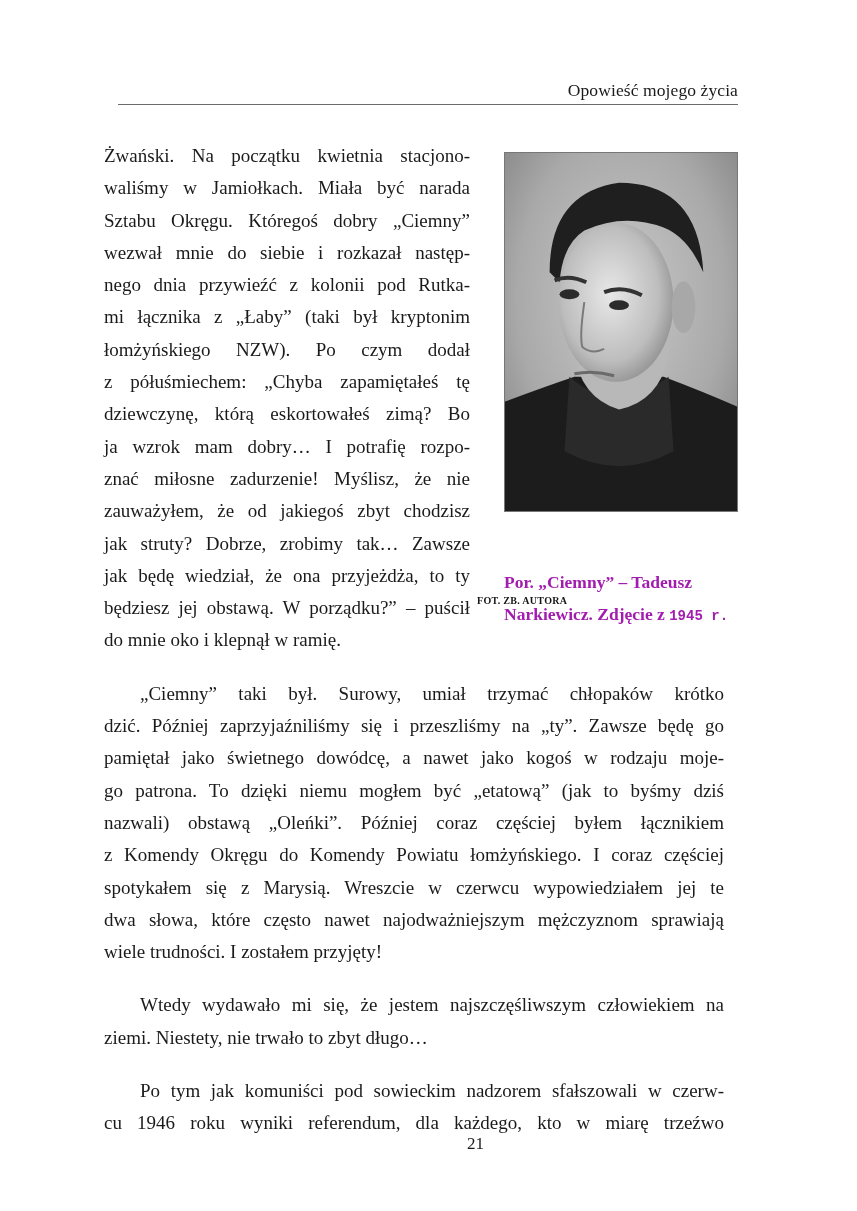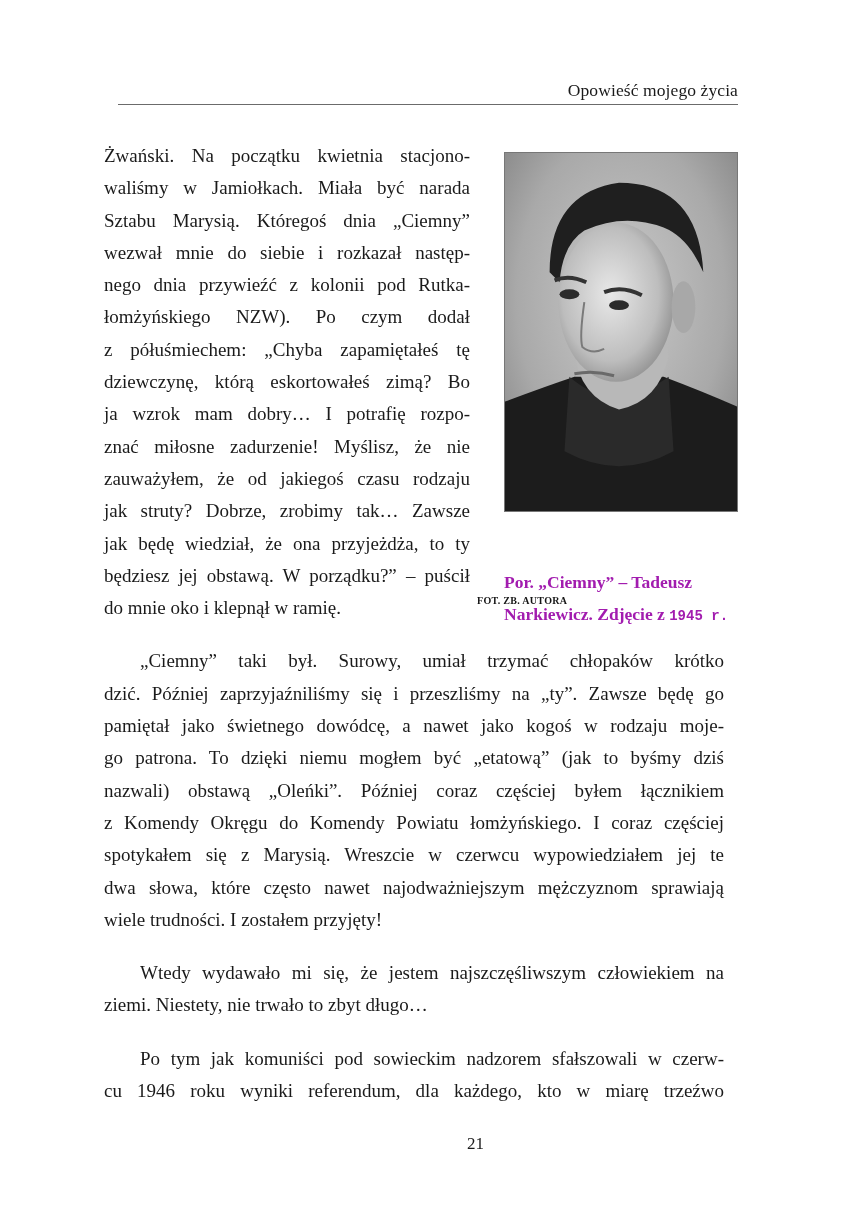--- a/index.html
+++ b/index.html
@@ -98,29 +98,30 @@
 </style>
 </head>
 <body>
 
 <div class="running-head">Opowieść mojego życia</div>
 <div class="head-rule"></div>
 
 <div class="text-block">
   <span class="line narrow">Żwański. Na początku kwietnia stacjono-</span>
   <span class="line narrow">waliśmy w Jamiołkach. Miała być narada</span>
-  <span class="line narrow">Sztabu Marysią. Któregoś dnia „Ciemny”</span>
+  <span class="line narrow">Sztabu Okręgu. Któregoś dobry „Ciemny”</span>
   <span class="line narrow">wezwał mnie do siebie i rozkazał następ-</span>
   <span class="line narrow">nego dnia przywieźć z kolonii pod Rutka-</span>
+  <span class="line narrow">mi łącznika z „Łaby” (taki był kryptonim</span>
   <span class="line narrow">łomżyńskiego NZW). Po czym dodał</span>
   <span class="line narrow">z półuśmiechem: „Chyba zapamiętałeś tę</span>
   <span class="line narrow">dziewczynę, którą eskortowałeś zimą? Bo</span>
   <span class="line narrow">ja wzrok mam dobry… I potrafię rozpo-</span>
   <span class="line narrow">znać miłosne zadurzenie! Myślisz, że nie</span>
-  <span class="line narrow">zauważyłem, że od jakiegoś czasu rodzaju</span>
+  <span class="line narrow">zauważyłem, że od jakiegoś zbyt chodzisz</span>
   <span class="line narrow">jak struty? Dobrze, zrobimy tak… Zawsze</span>
   <span class="line narrow">jak będę wiedział, że ona przyjeżdża, to ty</span>
   <span class="line narrow">będziesz jej obstawą. W porządku?” – puścił</span>
   <span class="line narrow last">do mnie oko i klepnął w ramię.</span>
 
   <span class="line wide indent">„Ciemny” taki był. Surowy, umiał trzymać chłopaków krótko</span>
   <span class="line wide">dzić. Później zaprzyjaźniliśmy się i przeszliśmy na „ty”. Zawsze będę go</span>
   <span class="line wide">pamiętał jako świetnego dowódcę, a nawet jako kogoś w rodzaju moje-</span>
   <span class="line wide">go patrona. To dzięki niemu mogłem być „etatową” (jak to byśmy dziś</span>
   <span class="line wide">nazwali) obstawą „Oleńki”. Później coraz częściej byłem łącznikiem</span>

